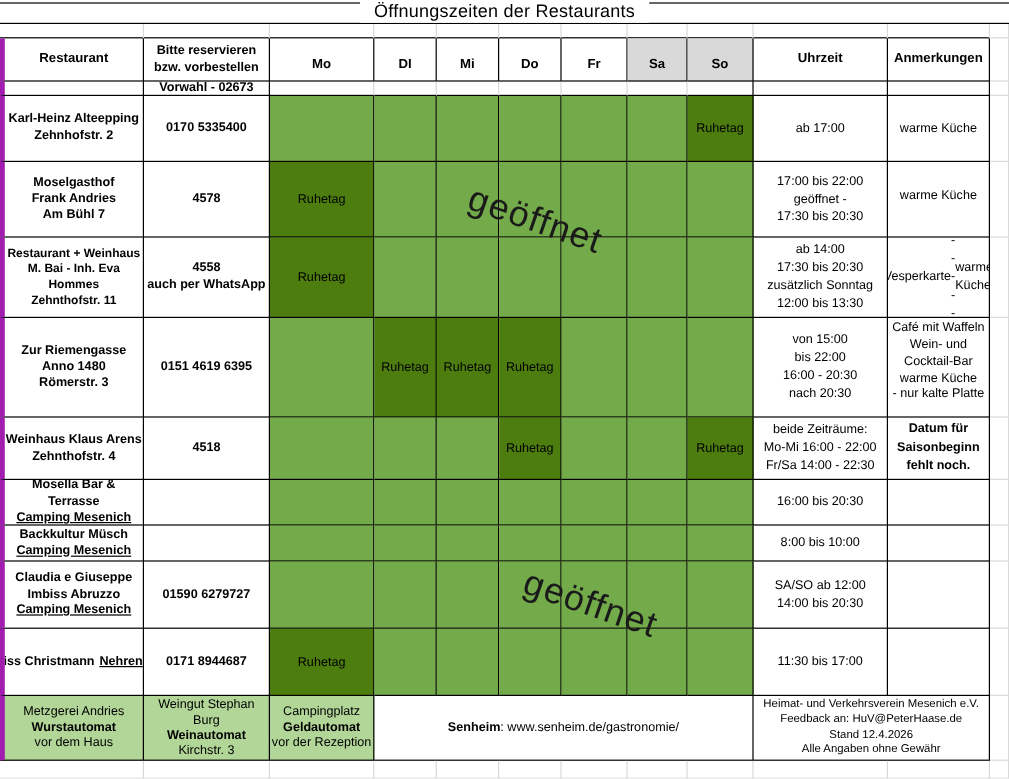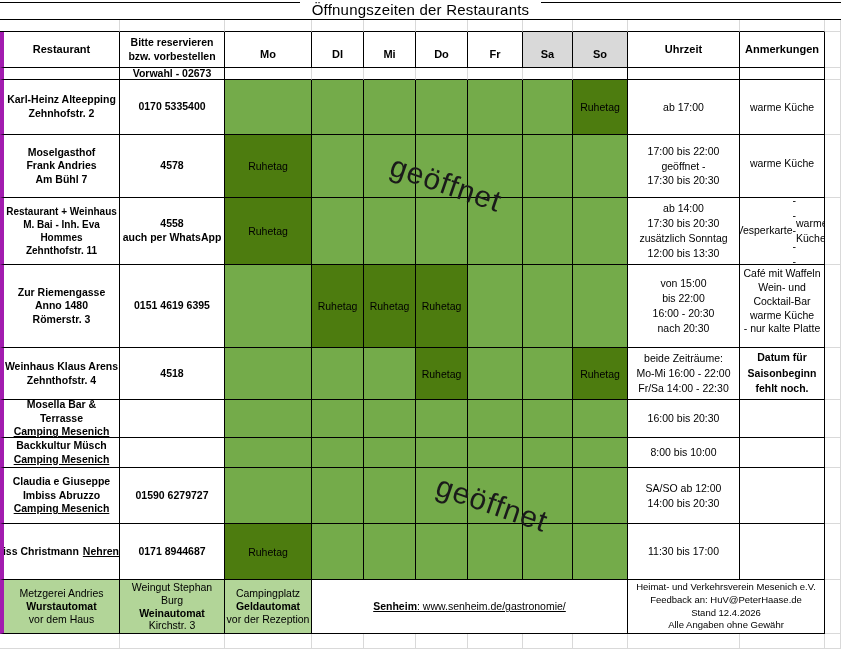--- a/index.html
+++ b/index.html
@@ -37,21 +37,21 @@
   .uhr{font-size:10.5px;line-height:1.42;}
   .anm{font-size:10.5px;line-height:1.4;justify-content:flex-start;text-align:left;padding:2px 3px;}
   .anm-bottom{align-items:flex-end;padding-bottom:7px;}
   .anm-split{flex-direction:row;align-items:stretch;justify-content:center;padding:0 3px;
              font-size:10.5px;line-height:1.45;}
   .anm-split .top{text-align:center;}
   .anm-split .mid,.anm-split .bot{text-align:left;}
   .anm-note{font-weight:bold;font-size:10.5px;line-height:1.5;}
   .fcell{background:var(--fgreen);font-size:10.5px;line-height:1.22;flex-direction:column;}
   .fcell .b2{font-weight:bold;}
-  .senheim{font-size:10.5px;line-height:1.55;flex-direction:column;text-decoration:underline;}
+  .senheim{font-size:10.5px;line-height:1.55;flex-direction:column;}
   .senheim b{font-weight:bold;}
   .verein{font-size:9.5px;line-height:1.33;justify-content:flex-start;align-items:flex-start;
           text-align:left;padding:3px 4px;}
   .wm{position:absolute;z-index:5;font-size:30px;font-weight:500;color:#1a1a1a;
       transform:rotate(19deg);letter-spacing:1px;pointer-events:none;}
   #wm1{left:388px;top:167px;}
   #wm2{left:434px;top:487px;}
 </style>
 </head>
 <body>

